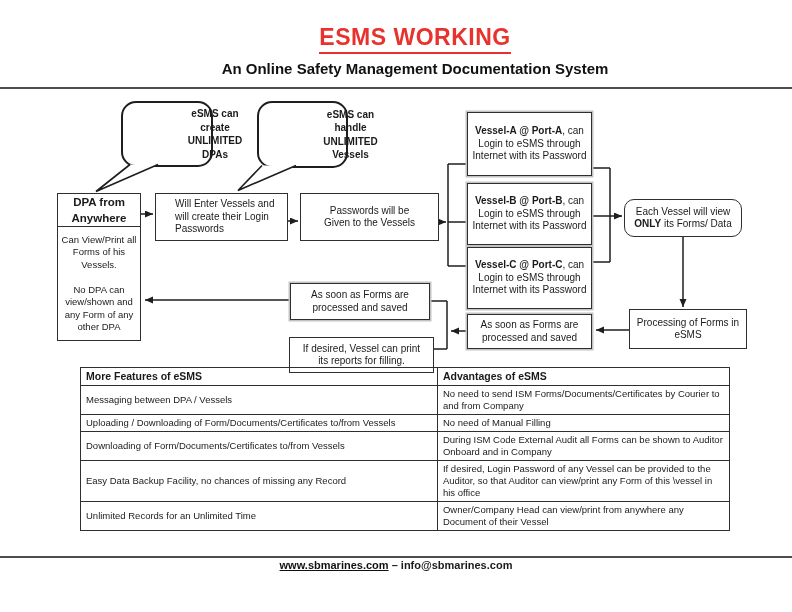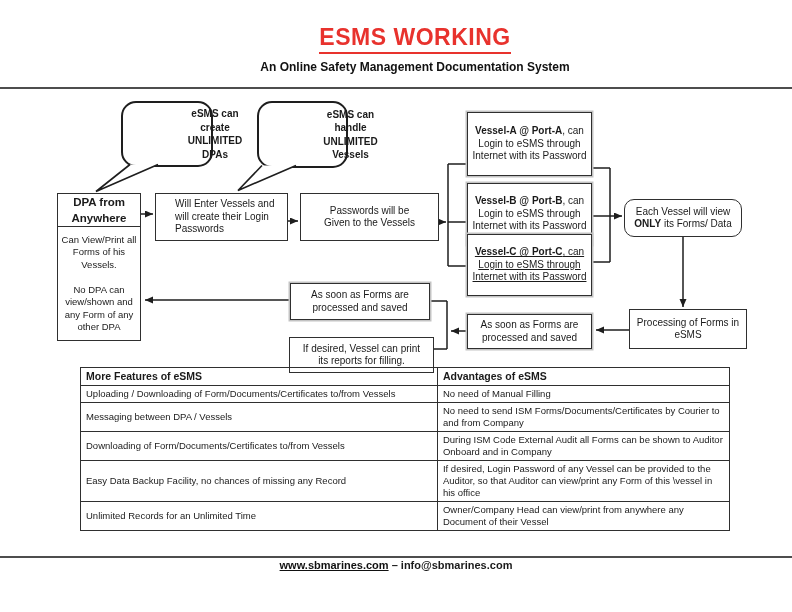--- a/index.html
+++ b/index.html
@@ -3,21 +3,21 @@
 <meta charset="utf-8">
 <style>
   * { margin:0; padding:0; box-sizing:border-box; }
   html,body { background:#fff; }
   body { font-family:"Liberation Sans", sans-serif; color:#1a1a1a; }
   .page { position:relative; width:792px; height:612px; background:#fff; overflow:hidden; }
 
   .hdr { position:absolute; left:0; top:24px; width:100%; text-align:center; padding-left:38px; }
   .title { display:inline-block; font-size:23px; font-weight:bold; color:#e8322d;
            border-bottom:2.5px solid #e8322d; letter-spacing:0.5px; padding-bottom:1px;}
-  .subtitle { margin-top:6px; font-size:12px; font-weight:bold; color:#111; }
+  .subtitle { margin-top:6px; font-size:15px; font-weight:bold; color:#111; }
   .rule { position:absolute; left:0; width:792px; height:2px; background:#4d4d4d; }
 
   svg.wires { position:absolute; left:0; top:0; z-index:1; }
 
   .box { position:absolute; z-index:2; background:#fff; border:1.5px solid #2f2f2f;
          display:flex; align-items:center; justify-content:center;
          text-align:center; font-size:10px; line-height:12.5px; padding:2px; }
   .halo { box-shadow:0 0 0 1.5px #c3c3c3; }
   .ml { white-space:pre-line; }
   .left-text { text-align:left; justify-content:flex-start; padding-left:19px; padding-right:4px; }
@@ -116,21 +116,21 @@
 
   <div class="box ml" style="left:300px; top:193px; width:139px; height:48px;">Passwords will be
 Given to the Vessels</div>
 
   <div class="box halo" style="left:467px; top:112px; width:125px; height:64px;">
     <span><b>Vessel-A @ Port-A</b><span>, can Login to eSMS through Internet with its Password</span></span>
   </div>
   <div class="box halo" style="left:467px; top:183px; width:125px; height:62px;">
     <span><b>Vessel-B @ Port-B</b><span>, can Login to eSMS through Internet with its Password</span></span>
   </div>
-  <div class="box halo" style="left:467px; top:234px; width:125px; height:62px;text-decoration:underline;">
+  <div class="box halo" style="left:467px; top:247px; width:125px; height:62px;">
     <span><b>Vessel-C @ Port-C</b><span>, can Login to eSMS through Internet with its Password</span></span>
   </div>
 
   <div class="box" style="left:624px; top:199px; width:118px; height:38px;border-radius:10px;">
     <span><span>Each Vessel will view</span><br><b>ONLY</b><span> its Forms/ Data</span></span>
   </div>
 
   <div class="box ml" style="left:629px; top:309px; width:118px; height:40px;">Processing of Forms in
 eSMS</div>
 
@@ -144,26 +144,26 @@
 its reports for filling.</div>
 
   <div class="tbl-wrap">
     <table>
       <tbody>
           <tr>
         <th class="c1">More Features of eSMS</th>
         <th class="c2">Advantages of eSMS</th>
       </tr>
       <tr>
+        <td>Messaging between DPA / Vessels</td>
+        <td>No need to send ISM Forms/Documents/Certificates by Courier to and from Company</td>
+      </tr>
+      <tr>
         <td>Uploading / Downloading of Form/Documents/Certificates  to/from Vessels</td>
         <td>No need of Manual Filling</td>
-      </tr>
-      <tr>
-        <td>Messaging between DPA / Vessels</td>
-        <td>No need to send ISM Forms/Documents/Certificates by Courier to and from Company</td>
       </tr>
       <tr>
         <td>Downloading of Form/Documents/Certificates  to/from Vessels</td>
         <td>During ISM Code External Audit all Forms can be shown to Auditor Onboard and in Company</td>
       </tr>
       <tr>
         <td>Easy Data Backup Facility, no chances of missing any Record</td>
         <td>If desired, Login Password of any Vessel can be provided to the Auditor, so that Auditor can view/print any Form of this \vessel  in his office</td>
       </tr>
       <tr>

